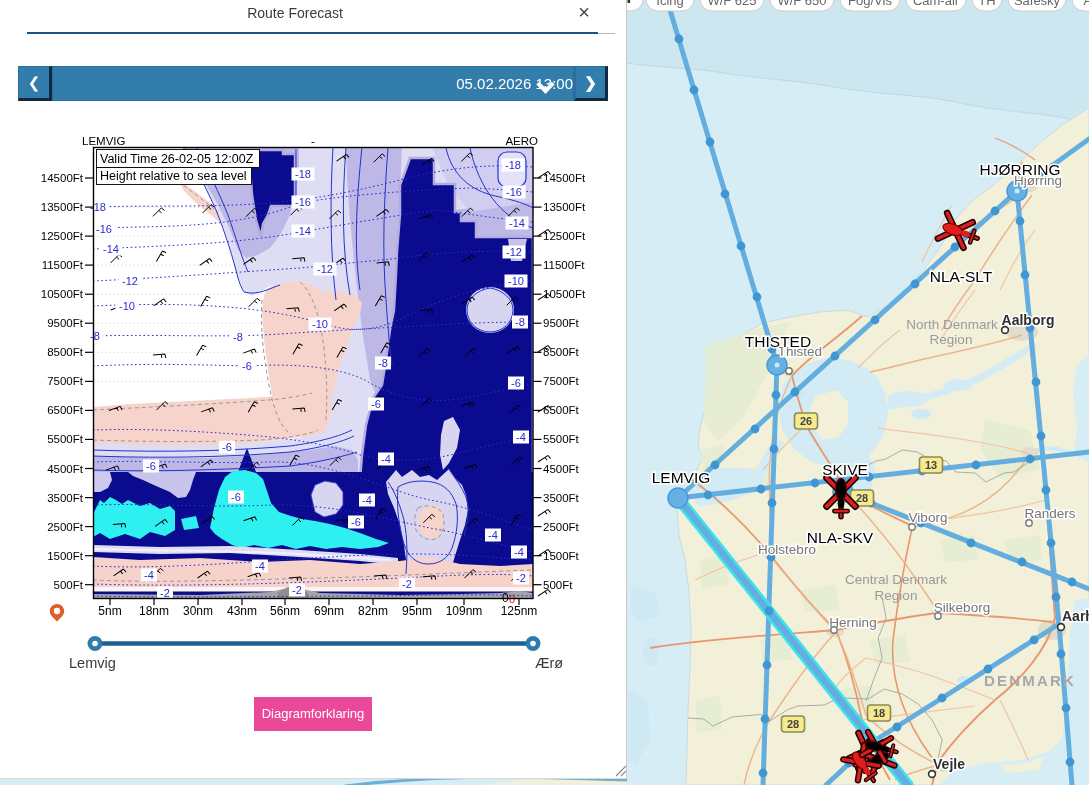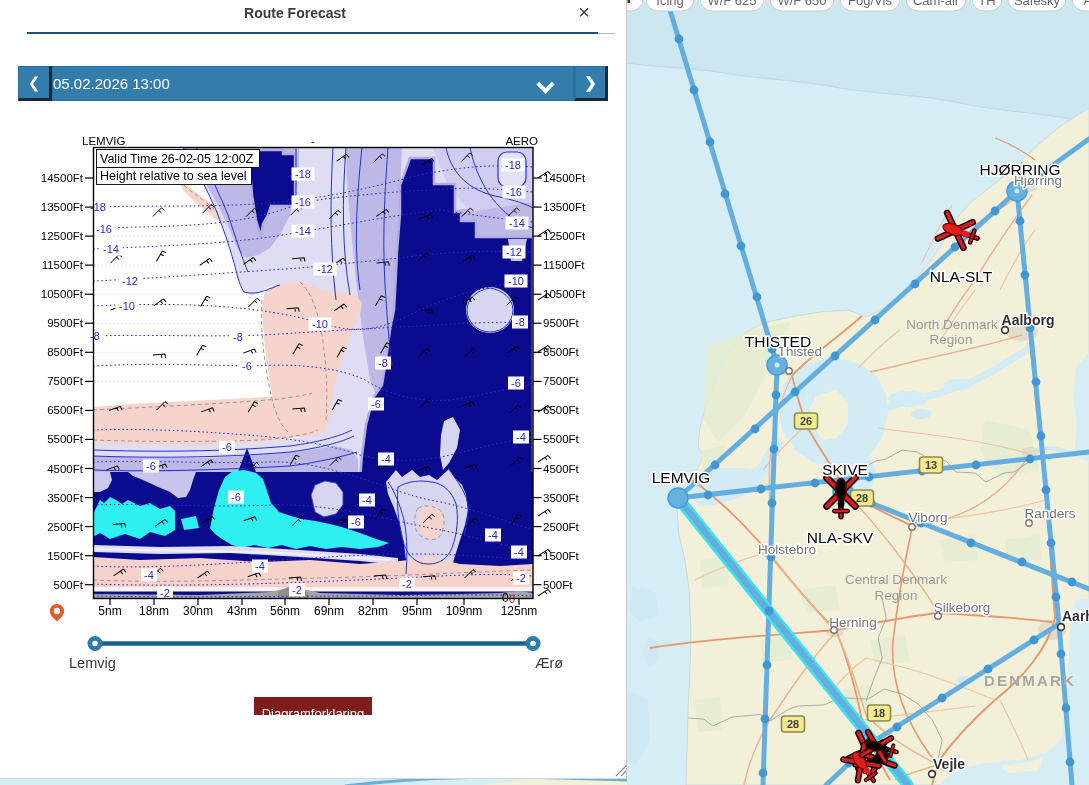--- a/index.html
+++ b/index.html
@@ -1,30 +1,30 @@
 <!DOCTYPE html>
 <html><head><meta charset="utf-8">
 <style>
 html,body{margin:0;padding:0;}
 body{width:1089px;height:785px;position:relative;overflow:hidden;background:#fff;font-family:"Liberation Sans",sans-serif;}
 #map{position:absolute;left:0;top:0;}
 #panel{position:absolute;left:0;top:0;width:626px;height:778px;background:#fff;border-right:1px solid #c9c9c9;border-bottom:1px solid #d8d8d8;}
-.hdr{position:absolute;top:5px;left:0;width:590px;text-align:center;font-size:14px;color:#3c3c3c;font-weight:bold;}
+.hdr{position:absolute;top:5px;left:0;width:590px;text-align:center;font-size:14px;color:#3c3c3c;}
 .x{position:absolute;top:1px;right:36px;font-size:20px;color:#444;font-weight:normal;}
 .gline{position:absolute;top:33px;left:598px;width:17px;height:1px;background:#b9b9b9;}
 .bline{position:absolute;top:31.5px;left:27px;width:571px;height:2.8px;background:#1d5186;}
 .nav{position:absolute;top:66px;left:18px;width:590px;height:35px;}
 .navL,.navR{position:absolute;top:0;width:34px;height:35px;background:#337dad;box-sizing:border-box;color:#fff;text-align:center;}
 .navL{left:0;border:1px solid #2a6f9e;border-right:3px solid #11293d;border-bottom:3px solid #11293d;font-size:15px;line-height:31px;}
 .navR{right:0;border:1px solid #2a6f9e;border-left:2px solid #2a6f9e;border-bottom:3px solid #11293d;border-right:3px solid #11293d;font-size:15px;font-weight:bold;line-height:31px;}
-.navC{position:absolute;left:34px;top:0;width:522px;height:35px;background:#337dad;border:1px solid #2a6f9e;box-sizing:border-box;color:#fff;font-size:15px;text-align:left;line-height:33px;}
+.navC{position:absolute;left:34px;top:0;width:522px;height:35px;background:#337dad;border:1px solid #2a6f9e;box-sizing:border-box;color:#fff;font-size:15px;text-align:right;line-height:33px;}
 .caret{position:absolute;right:21px;top:11px;width:9px;height:9px;border-left:4px solid #fff;border-bottom:4px solid #fff;transform:rotate(-45deg);}
 #chart{position:absolute;left:0;top:0;}
 .slab{position:absolute;font-size:14.5px;color:#3a3a3a;}
-.btn{position:absolute;left:254px;top:697px;width:118px;height:18px;background:#7f1d1d;color:#fff;font-size:13px;text-align:center;line-height:34px;}
+.btn{position:absolute;left:254px;top:697px;width:118px;height:34px;background:#ec4899;color:#fff;font-size:13px;text-align:center;line-height:34px;}
 </style></head>
 <body>
 <svg id="map" width="1089" height="785" viewBox="0 0 1089 785">
 <rect x="0" y="0" width="1089" height="785" fill="#d6edf6"></rect>
 <path d="M627,0 L1089,0 L1089,108 L1074,120 C1040,112 1000,112 960,103 C920,94 880,95 840,88 C800,80 770,80 730,74 C700,68 660,68 627,63 Z" fill="#cde7f1"></path>
 <path d="M627,63 C660,68 700,68 730,74 C770,80 800,80 840,88 C880,95 920,94 960,103 C1000,112 1040,112 1074,120" fill="none" stroke="#bedae8" stroke-width="1.2"></path>
 <polygon points="1089,108 1062,125 1040,143 1022,160 1008,173 988,189 972,201 955,220 941,246 925,268 905,291 886,307 867,317 848,310 820,312 790,317 763,323 745,333 728,353 716,380 706,406 700,428 698,446 703,457 697,470 684,487 676,497 677,510 679,535 685,560 689,590 691,630 690,670 688,710 687,750 686,785 1089,785" fill="#f3f0da" stroke="#c9dbe2" stroke-width="1"></polygon>
 <polygon points="706,345 760,328 790,322 770,368 745,415 718,442 704,420" fill="#e4ecd0" opacity="0.85"></polygon>
 <polygon points="700,450 725,445 718,478 703,470" fill="#e4ecd0" opacity="0.85"></polygon>
 <polygon points="745,470 775,460 772,485 748,486" fill="#e4ecd0" opacity="0.85"></polygon>

